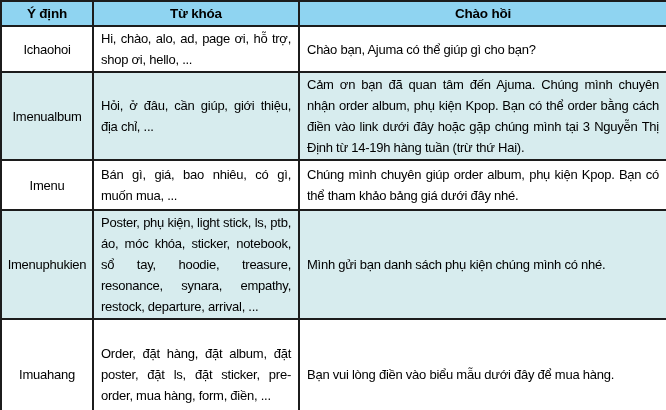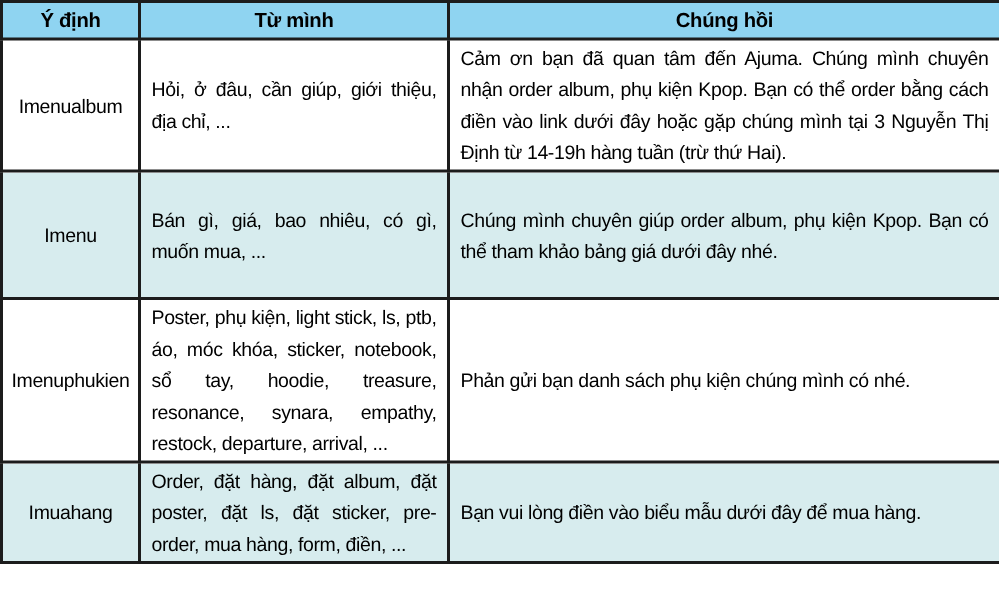--- a/index.html
+++ b/index.html
@@ -74,39 +74,44 @@
 <div class="screen">
   <table class="intent-table">
     <colgroup>
       <col class="c1">
         <col class="c2">
         <col class="c3">
     </colgroup>
     <thead>
       <tr>
         <th>Ý định</th>
-        <th>Từ mình</th>
-        <th>Chúng hồi</th>
+        <th>Từ khóa</th>
+        <th>Chào hồi</th>
       </tr>
     </thead>
     <tbody>
+      <tr>
+        <td class="intent">Ichaohoi</td>
+        <td class="kw">Hi, chào, alo, ad, page ơi, hỗ trợ, shop ơi, hello, ...</td>
+        <td class="resp">Chào bạn, Ajuma có thể giúp gì cho bạn?</td>
+      </tr>
       <tr>
         <td class="intent">Imenualbum</td>
         <td class="kw">Hỏi, ở đâu, cần giúp, giới thiệu, địa chỉ, ...</td>
         <td class="resp">Cảm ơn bạn đã quan tâm đến Ajuma. Chúng mình chuyên nhận order album, phụ kiện Kpop. Bạn có thể order bằng cách điền vào link dưới đây hoặc gặp chúng mình tại 3 Nguyễn Thị Định từ 14-19h hàng tuần (trừ thứ Hai).</td>
       </tr>
       <tr>
         <td class="intent">Imenu</td>
         <td class="kw">Bán gì, giá, bao nhiêu, có gì, muốn mua, ...</td>
         <td class="resp">Chúng mình chuyên giúp order album, phụ kiện Kpop. Bạn có thể tham khảo bảng giá dưới đây nhé.</td>
       </tr>
       <tr>
         <td class="intent">Imenuphukien</td>
         <td class="kw">Poster, phụ kiện, light stick, ls, ptb, áo, móc khóa, sticker, notebook, sổ tay, hoodie, treasure, resonance, synara, empathy, restock, departure, arrival, ...</td>
-        <td class="resp">Phản gửi bạn danh sách phụ kiện chúng mình có nhé.</td>
+        <td class="resp">Mình gửi bạn danh sách phụ kiện chúng mình có nhé.</td>
       </tr>
       <tr>
         <td class="intent">Imuahang</td>
         <td class="kw">Order, đặt hàng, đặt album, đặt poster, đặt ls, đặt sticker, pre-order, mua hàng, form, điền, ...</td>
         <td class="resp">Bạn vui lòng điền vào biểu mẫu dưới đây để mua hàng.</td>
       </tr>
 
     </tbody>
   </table>
 </div>

